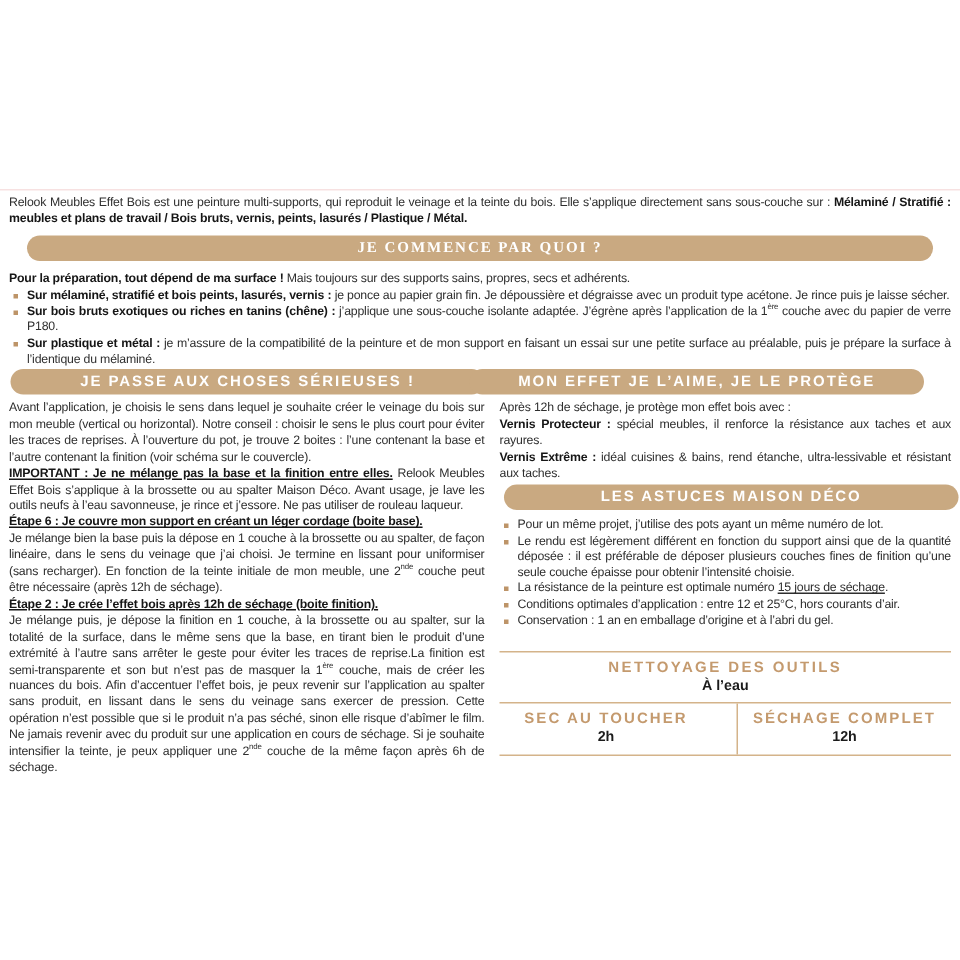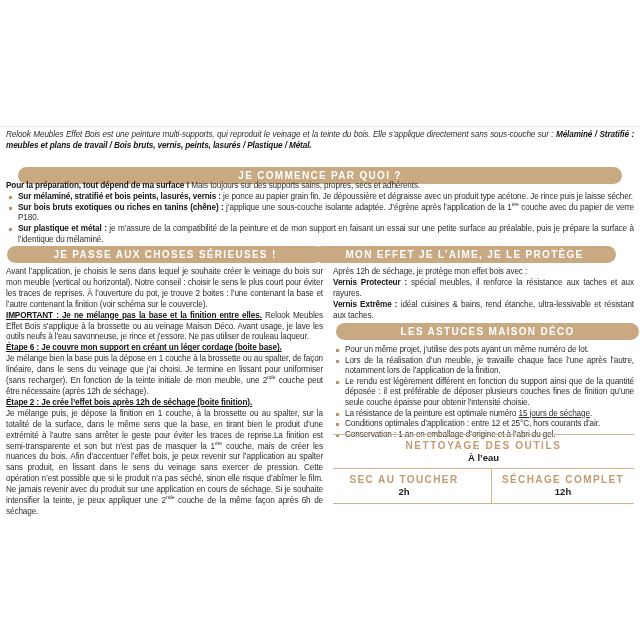--- a/index.html
+++ b/index.html
@@ -13,21 +13,21 @@
   sup{font-size:64%;line-height:0;}
   p{margin:0;}
   
   .bar{position:absolute;height:17px;border-radius:9px;background:#c9a981;color:#ffffff;
        font-weight:700;font-size:10px;letter-spacing:1.3px;text-align:center;line-height:18px;
        white-space:nowrap;overflow:hidden;}
   
   .bullet{position:relative;padding-left:12px;text-align:justify;}
   .mark{position:absolute;left:3px;top:4px;width:3px;height:3px;background:#bd9468;}
   
-  .intro{position:absolute;left:6px;top:130px;width:628px;font-style:italic;}
+  .intro{position:absolute;left:6px;top:130px;width:628px;}
   .prep{position:absolute;left:6px;top:181px;width:628px;}
   .prep .txt{line-height:10.8px;}
   
   .leftcol{position:absolute;left:6px;top:267px;width:317px;}
   .rightcol-protect{position:absolute;left:333px;top:267px;width:301px;}
   .tips{position:absolute;left:333px;top:345px;width:301px;}
   .tips .txt{line-height:10.6px;}
   
   .cleanbox{position:absolute;left:333px;top:434px;width:301px;}
   .cb-row1{border-top:1px solid #d4b38a;border-bottom:1px solid #d4b38a;padding:4px 0 4px;text-align:center;}
@@ -40,21 +40,21 @@
 </style>
 </head>
 <body>
 
 <div class="page">
 
   <div class="cutline"></div>
 
   <p class="intro txt"><span>Relook Meubles Effet Bois est une peinture multi-supports, qui reproduit le veinage et la teinte du bois. Elle s’applique directement sans sous-couche sur : </span><span class="b">Mélaminé / Stratifié : meubles et plans de travail / Bois bruts, vernis, peints, lasurés / Plastique / Métal.</span></p>
 
-  <div class="bar" style="left:18px;top:167px;width:604px;">JE COMMENCE PAR QUOI ?</div>
+  <div class="bar" style="left:18px;top:157px;width:604px;font-family:Liberation Serif, serif;">JE COMMENCE PAR QUOI ?</div>
 
   <div class="prep">
     <p class="txt"><span class="b">Pour la préparation, tout dépend de ma surface ! </span><span>Mais toujours sur des supports sains, propres, secs et adhérents.</span></p>
     <div class="bullet txt">
       <span class="mark"></span>
       <span><span class="b">Sur mélaminé, stratifié et bois peints, lasurés, vernis : </span><span>je ponce au papier grain fin. Je dépoussière et dégraisse avec un produit type acétone. Je rince puis je laisse sécher.</span></span>
     </div>
     <div class="bullet txt">
       <span class="mark"></span>
       <span><span class="b">Sur bois bruts exotiques ou riches en tanins (chêne) : </span><span>j’applique une sous-couche isolante adaptée. J’égrène après l’application de la 1</span><sup>ère</sup><span> couche avec du papier de verre P180.</span></span>
@@ -62,45 +62,41 @@
     <div class="bullet txt">
       <span class="mark"></span>
       <span><span class="b">Sur plastique et métal : </span><span>je m’assure de la compatibilité de la peinture et de mon support en faisant un essai sur une petite surface au préalable, puis je prépare la surface à l’identique du mélaminé.</span></span>
     </div>
   </div>
 
   <div class="bar" style="left:7px;top:246px;width:316px;">JE PASSE AUX CHOSES SÉRIEUSES !</div>
 
   <div class="leftcol">
     <p class="txt"><span>Avant l’application, je choisis le sens dans lequel je souhaite créer le veinage du bois sur mon meuble (vertical ou horizontal). Notre conseil : choisir le sens le plus court pour éviter les traces de reprises. À l’ouverture du pot, je trouve 2 boites : l’une contenant la base et l’autre contenant la finition (voir schéma sur le couvercle).</span></p>
-    <p class="txt"><span class="b u">IMPORTANT : Je ne mélange pas la base et la finition entre elles.</span><span> Relook Meubles Effet Bois s’applique à la brossette ou au veinage Maison Déco. Avant usage, je lave les outils neufs à l’eau savonneuse, je rince et j’essore. Ne pas utiliser de rouleau laqueur.</span></p>
+    <p class="txt"><span class="b u">IMPORTANT : Je ne mélange pas la base et la finition entre elles.</span><span> Relook Meubles Effet Bois s’applique à la brossette ou au spalter Maison Déco. Avant usage, je lave les outils neufs à l’eau savonneuse, je rince et j’essore. Ne pas utiliser de rouleau laqueur.</span></p>
     <p class="txt"><span class="b u">Étape 6 : Je couvre mon support en créant un léger cordage (boite base).</span></p>
     <p class="txt"><span>Je mélange bien la base puis la dépose en 1 couche à la brossette ou au spalter, de façon linéaire, dans le sens du veinage que j’ai choisi. Je termine en lissant pour uniformiser (sans recharger). En fonction de la teinte initiale de mon meuble, une 2</span><sup>nde</sup><span> couche peut être nécessaire (après 12h de séchage).</span></p>
     <p class="txt"><span class="b u">Étape 2 : Je crée l’effet bois après 12h de séchage (boite finition).</span></p>
     <p class="txt"><span>Je mélange puis, je dépose la finition en 1 couche, à la brossette ou au spalter, sur la totalité de la surface, dans le même sens que la base, en tirant bien le produit d’une extrémité à l’autre sans arrêter le geste pour éviter les traces de reprise.La finition est semi-transparente et son but n’est pas de masquer la 1</span><sup>ère</sup><span> couche, mais de créer les nuances du bois. Afin d’accentuer l’effet bois, je peux revenir sur l’application au spalter sans produit, en lissant dans le sens du veinage sans exercer de pression. Cette opération n’est possible que si le produit n’a pas séché, sinon elle risque d’abîmer le film. Ne jamais revenir avec du produit sur une application en cours de séchage. Si je souhaite intensifier la teinte, je peux appliquer une 2</span><sup>nde</sup><span> couche de la même façon après 6h de séchage.</span></p>
   </div>
 
   <div class="bar" style="left:313px;top:246px;width:303px;">MON EFFET JE L’AIME, JE LE PROTÈGE</div>
 
   <div class="rightcol-protect">
     <p class="txt"><span>Après 12h de séchage, je protège mon effet bois avec :</span></p>
     <p class="txt"><span class="b">Vernis Protecteur : </span><span>spécial meubles, il renforce la résistance aux taches et aux rayures.</span></p>
     <p class="txt"><span class="b">Vernis Extrême : </span><span>idéal cuisines &amp; bains, rend étanche, ultra-lessivable et résistant aux taches.</span></p>
   </div>
 
   <div class="bar" style="left:336px;top:323px;width:303px;">LES ASTUCES MAISON DÉCO</div>
 
   <div class="tips">
     <div class="bullet txt">
       <span class="mark"></span>
       <span><span>Pour un même projet, j’utilise des pots ayant un même numéro de lot.</span></span>
-    </div>
-    <div class="bullet txt">
-      <span class="mark"></span>
-      <span><span>Lors de la réalisation d’un meuble, je travaille chaque face l’une après l’autre, notamment lors de l’application de la finition.</span></span>
     </div>
     <div class="bullet txt">
       <span class="mark"></span>
       <span><span>Le rendu est légèrement différent en fonction du support ainsi que de la quantité déposée : il est préférable de déposer plusieurs couches fines de finition qu’une seule couche épaisse pour obtenir l’intensité choisie.</span></span>
     </div>
     <div class="bullet txt">
       <span class="mark"></span>
       <span><span>La résistance de la peinture est optimale numéro </span><span class="u">15 jours de séchage</span><span>.</span></span>
     </div>
     <div class="bullet txt">

